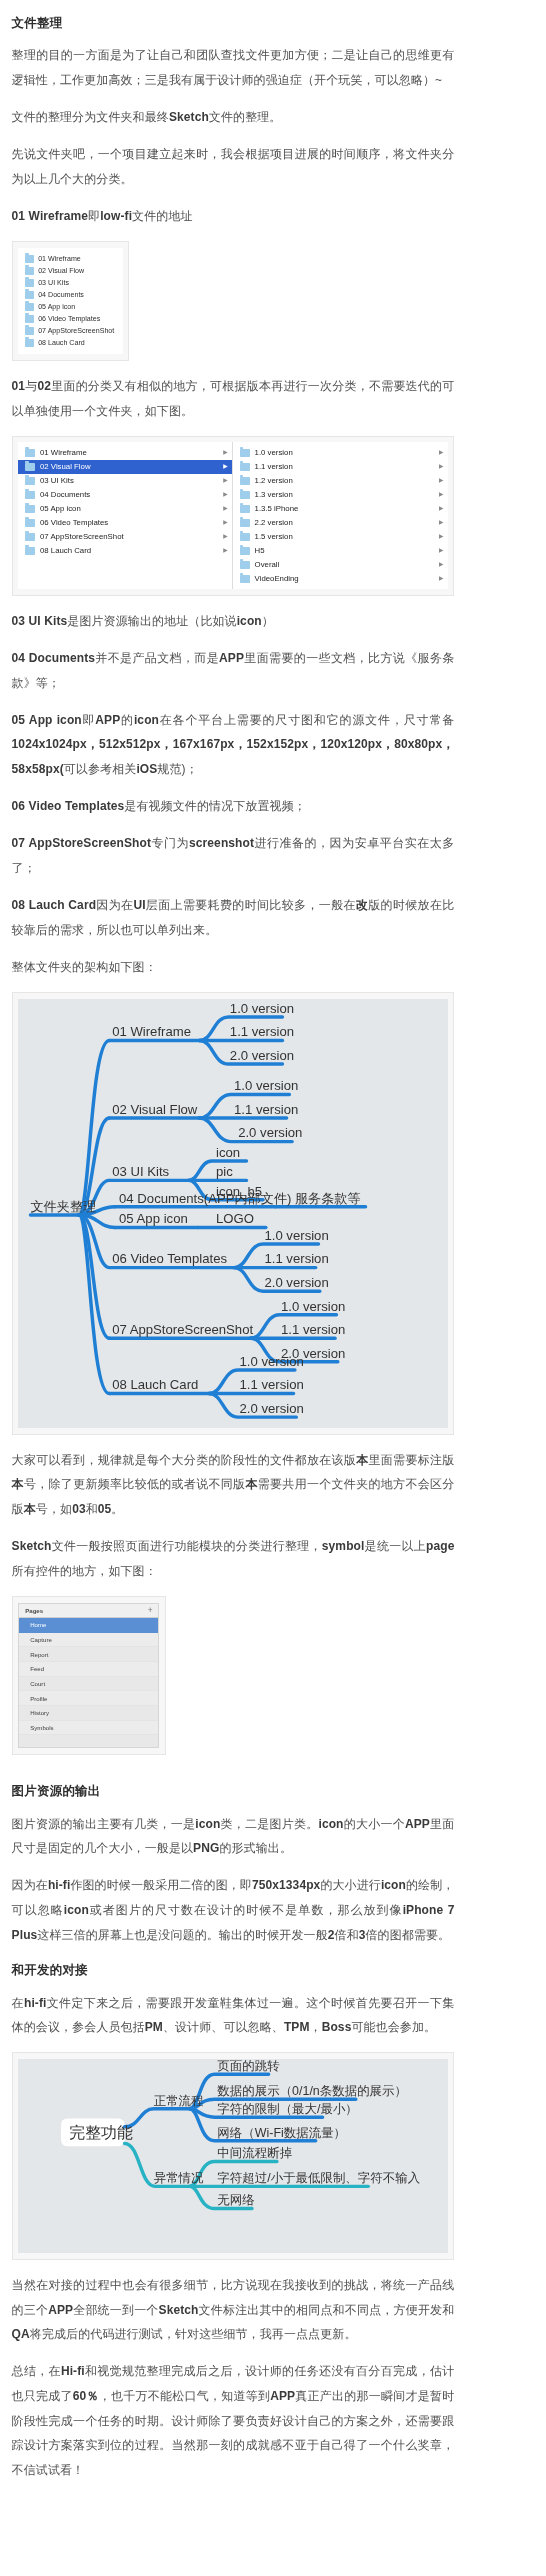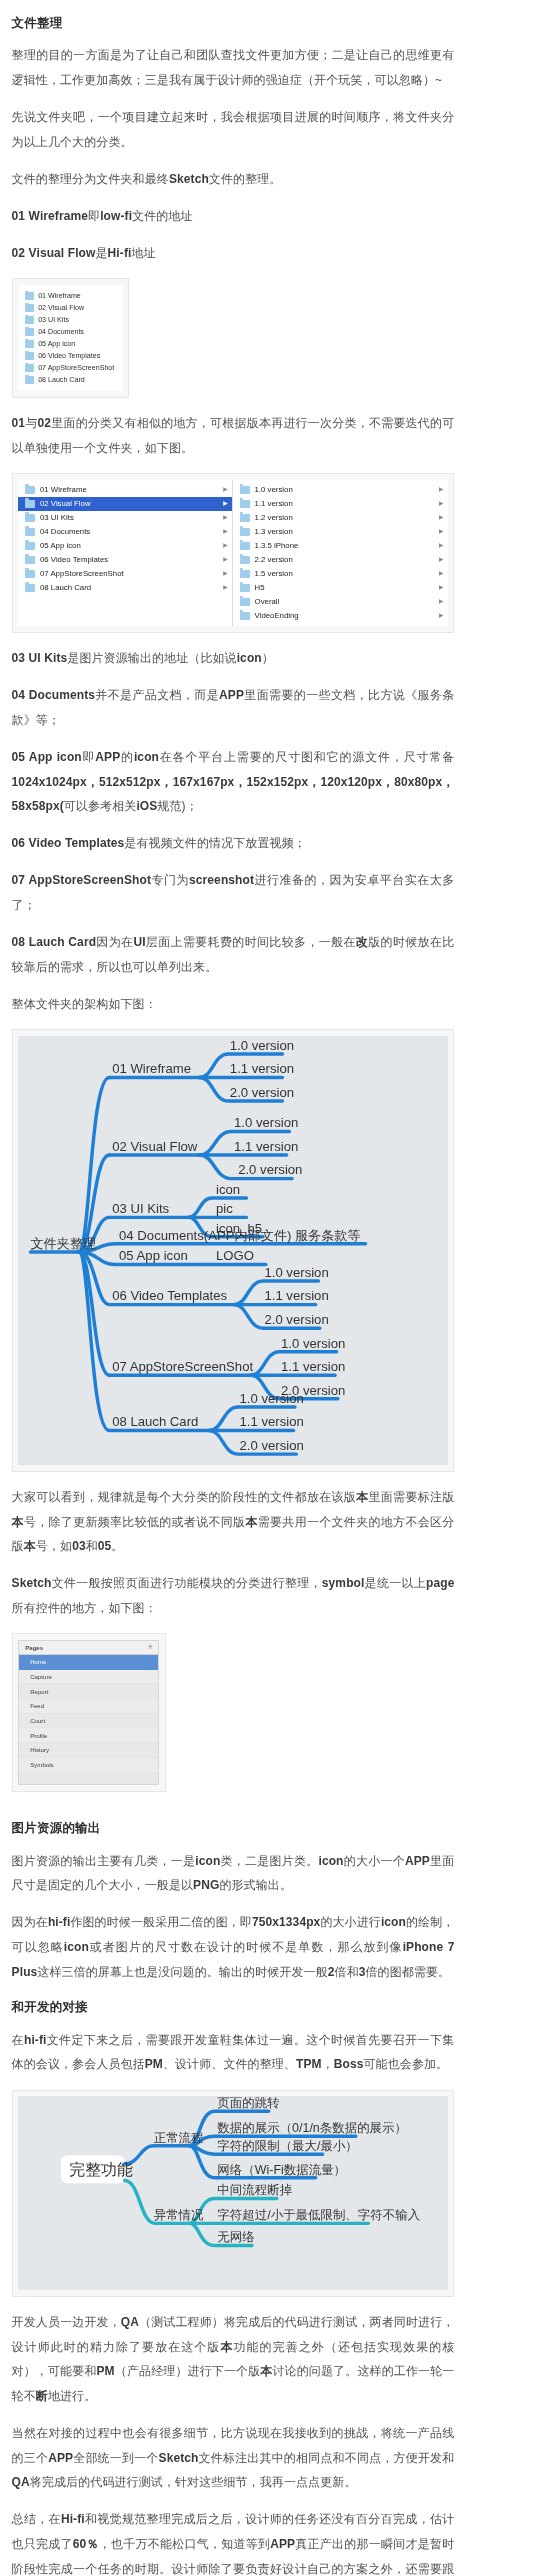--- a/index.html
+++ b/index.html
@@ -138,33 +138,30 @@
 </head>
 <body>
 
 <div class="page">
 
   
   <h2 class="sec-title">文件整理</h2>
 
   <p class="para">整理的目的一方面是为了让自己和团队查找文件更加方便；二是让自己的思维更有逻辑性，工作更加高效；三是我有属于设计师的强迫症（开个玩笑，可以忽略）~</p>
 
+  <p class="para">
+    <span>文件的整理分为文件夹和最终</span><b>Sketch</b><span>文件的整理。</span>
+  </p>
+
   <p class="para">先说文件夹吧，一个项目建立起来时，我会根据项目进展的时间顺序，将文件夹分为以上几个大的分类。</p>
 
   <p class="para">
-    <span>文件的整理分为文件夹和最终</span><b>Sketch</b><span>文件的整理。</span>
-  </p>
-
-  <p class="para">
     <b>01 Wireframe</b><span>即</span><b>low-fi</b><span>文件的地址</span>
   </p>
 
-  <p class="para">
-    <b>02 Visual Flow</b><span>是</span><b>Hi-fi</b><span>地址</span>
-  </p>
 
   
   <div class="figure fit">
     <div class="finder-simple">
       <div class="frow">
         <span class="fico"></span>
         <span>01 Wireframe</span>
       </div>
       <div class="frow">
         <span class="fico"></span>
@@ -478,21 +475,21 @@
 
   <p class="para">
     <span>因为在</span><b>hi-fi</b><span>作图的时候一般采用二倍的图，即</span><b>750x1334px</b><span>的大小进行</span><b>icon</b><span>的绘制，可以忽略</span><b>icon</b><span>或者图片的尺寸数在设计的时候不是单数，那么放到像</span><b>iPhone 7 Plus</b><span>这样三倍的屏幕上也是没问题的。输出的时候开发一般</span><b>2</b><span>倍和</span><b>3</b><span>倍的图都需要。</span>
   </p>
 
 
   
   <h2 class="sec-title">和开发的对接</h2>
 
   <p class="para">
-    <span>在</span><b>hi-fi</b><span>文件定下来之后，需要跟开发童鞋集体过一遍。这个时候首先要召开一下集体的会议，参会人员包括</span><b>PM</b><span>、设计师、文件的整理、</span><b>TPM</b><span>，</span><b>Boss</b><span>可能也会参加。</span>
+    <span>在</span><b>hi-fi</b><span>文件定下来之后，需要跟开发童鞋集体过一遍。这个时候首先要召开一下集体的会议，参会人员包括</span><b>PM</b><span>、设计师、可以忽略、</span><b>TPM</b><span>，</span><b>Boss</b><span>可能也会参加。</span>
   </p>
 
 
   
   <div class="figure">
     <div class="mm-wrap">
       <svg viewBox="0 0 620 280" preserveAspectRatio="xMidYMid meet">
         <rect x="62" y="86" width="92" height="40" rx="9" fill="#ffffff"></rect>
         <g fill="none" stroke-width="5" stroke-linecap="round">
 
@@ -523,23 +520,20 @@
 
           <text x="196" y="178" font-size="18">异常情况</text>
           <text x="288" y="142" font-size="18">中间流程断掉</text>
           <text x="288" y="178" font-size="18">字符超过/小于最低限制、字符不输入</text>
           <text x="288" y="210" font-size="18">无网络</text>
         </g>
       </svg>
     </div>
   </div>
 
-  <p class="para">
-    <span>开发人员一边开发，</span><b>QA</b><span>（测试工程师）将完成后的代码进行测试，两者同时进行，设计师此时的精力除了要放在这个版</span><b>本</b><span>功能的完善之外（还包括实现效果的核对），可能要和</span><b>PM</b><span>（产品经理）进行下一个版</span><b>本</b><span>讨论的问题了。这样的工作一轮一轮不</span><b>断</b><span>地进行。</span>
-  </p>
 
   <p class="para">
     <span>当然在对接的过程中也会有很多细节，比方说现在我接收到的挑战，将统一产品线的三个</span><b>APP</b><span>全部统一到一个</span><b>Sketch</b><span>文件标注出其中的相同点和不同点，方便开发和</span><b>QA</b><span>将完成后的代码进行测试，针对这些细节，我再一点点更新。</span>
   </p>
 
   <p class="para">
     <span>总结，在</span><b>Hi-fi</b><span>和视觉规范整理完成后之后，设计师的任务还没有百分百完成，估计也只完成了</span><b>60％</b><span>，也千万不能松口气，知道等到</span><b>APP</b><span>真正产出的那一瞬间才是暂时阶段性完成一个任务的时期。设计师除了要负责好设计自己的方案之外，还需要跟踪设计方案落实到位的过程。当然那一刻的成就感不亚于自己得了一个什么奖章，不信试试看！</span>
   </p>
 
 </div>

